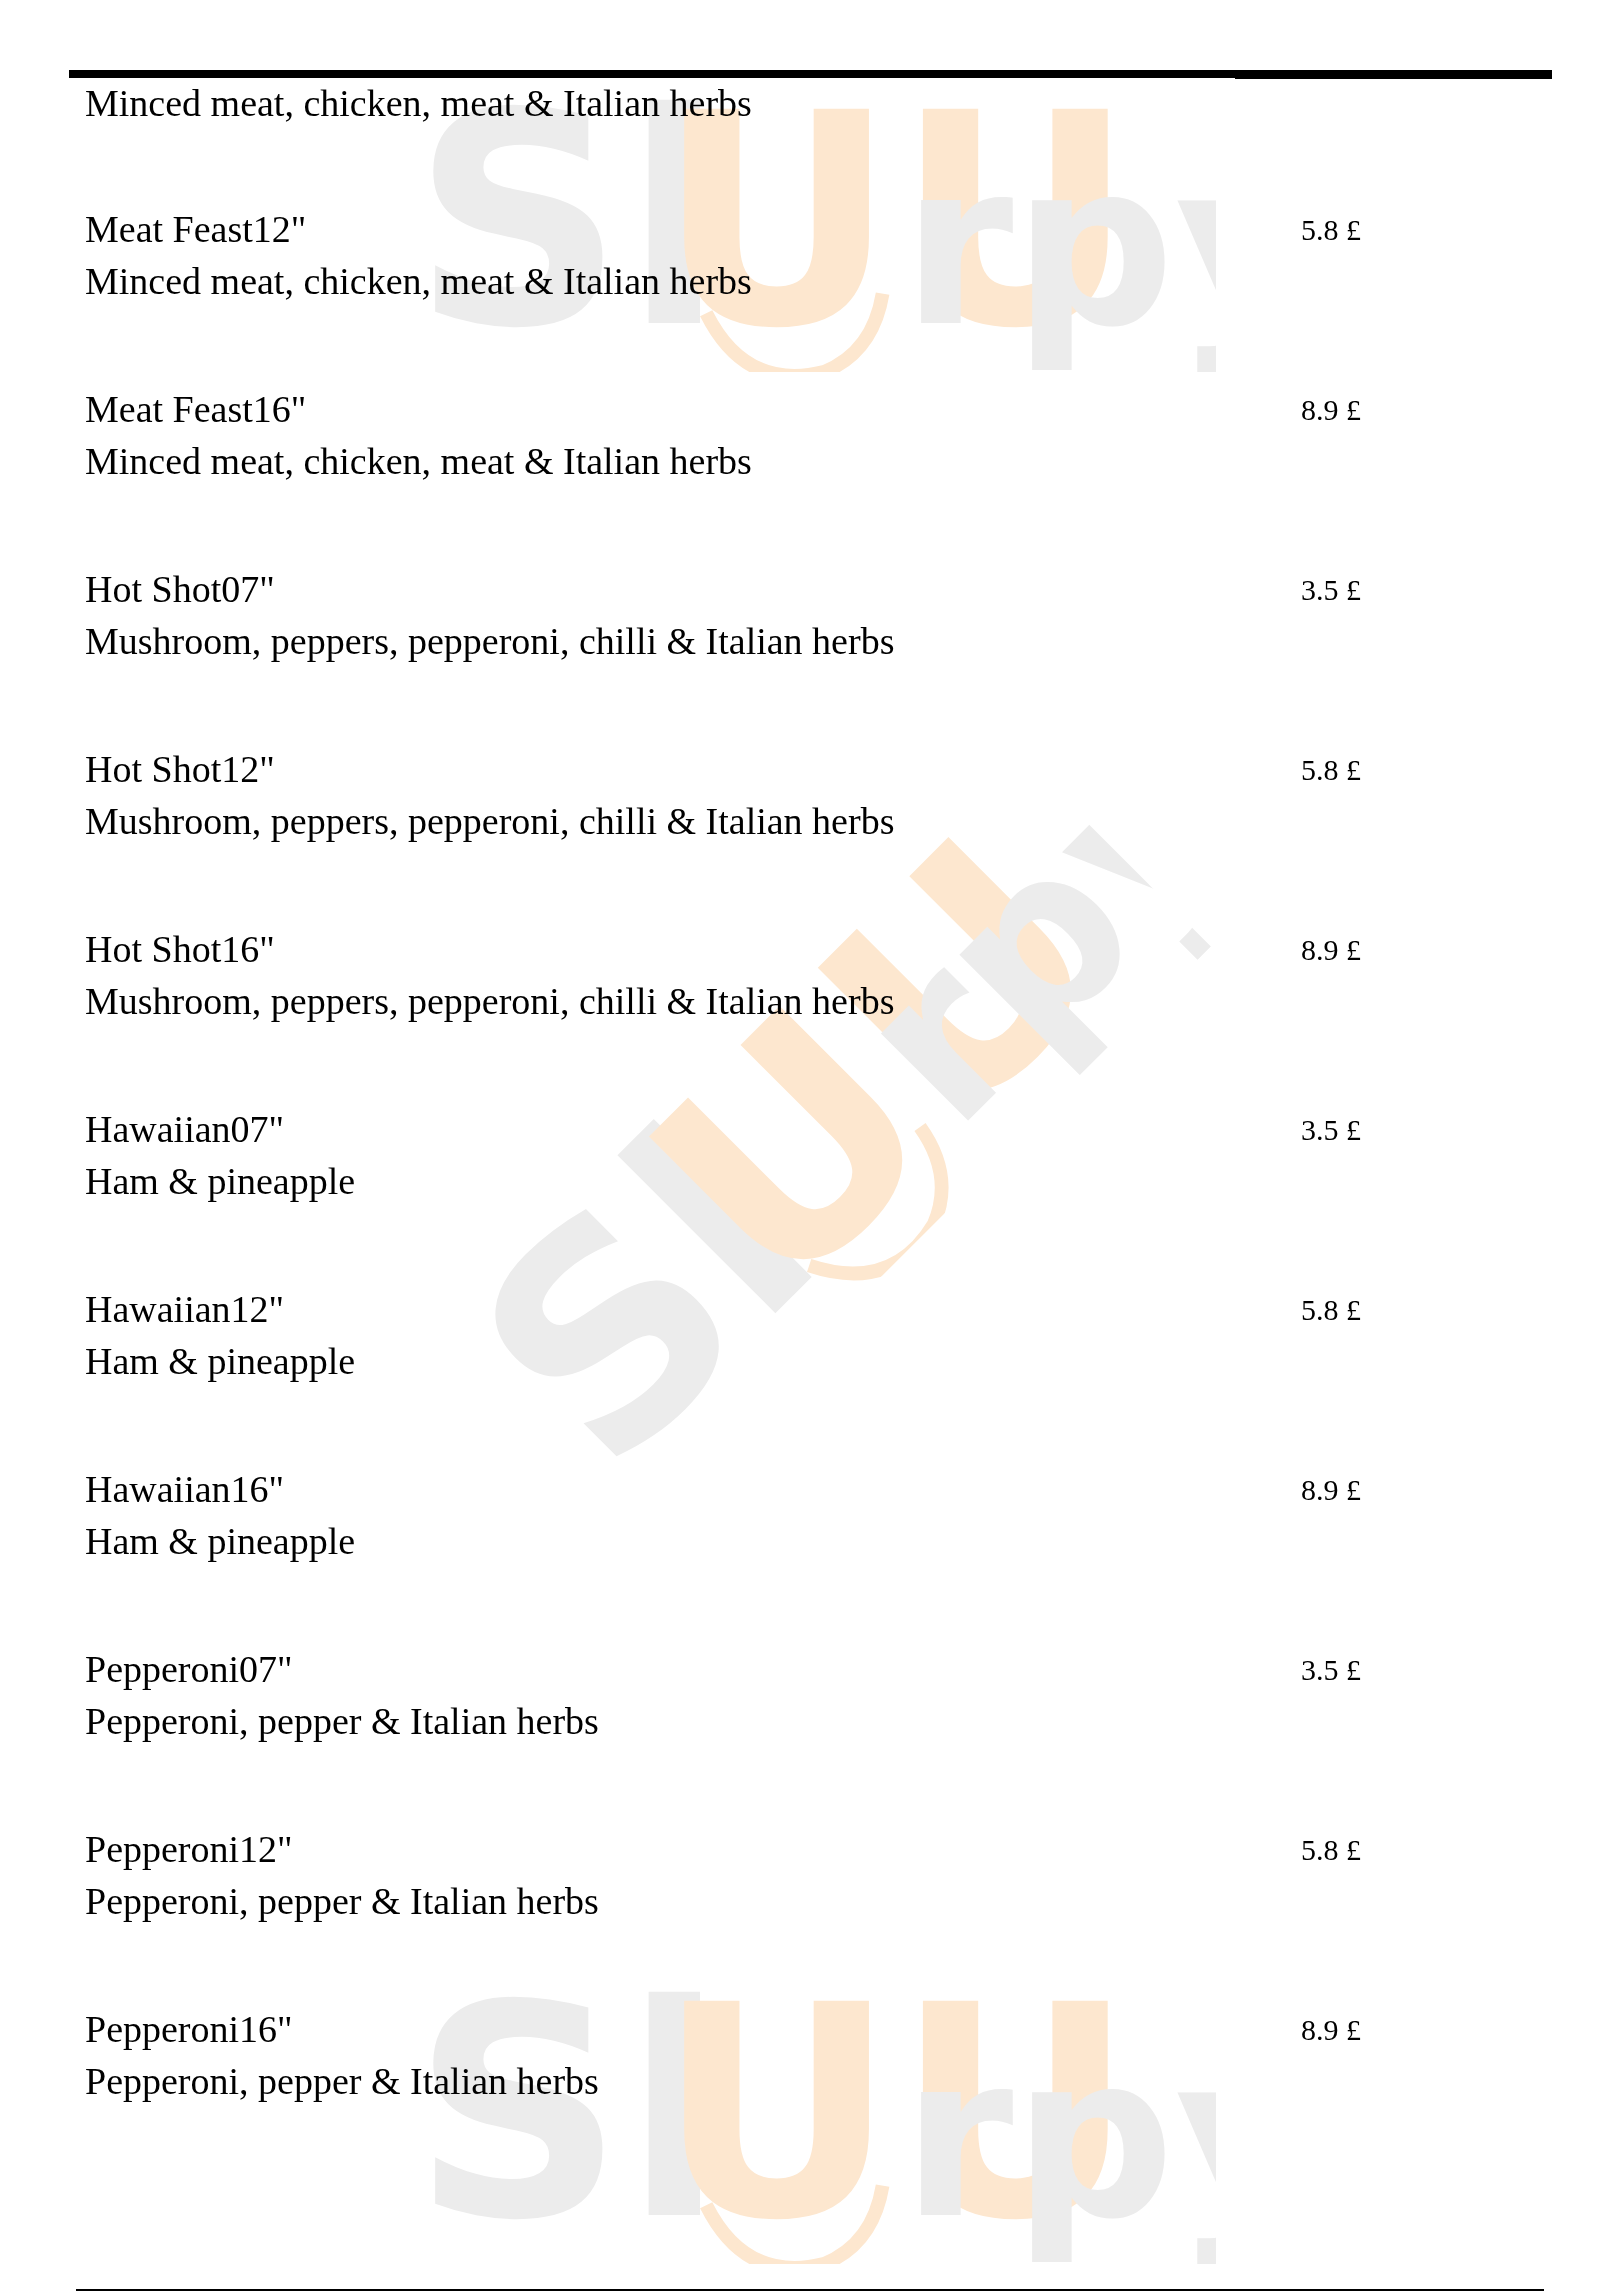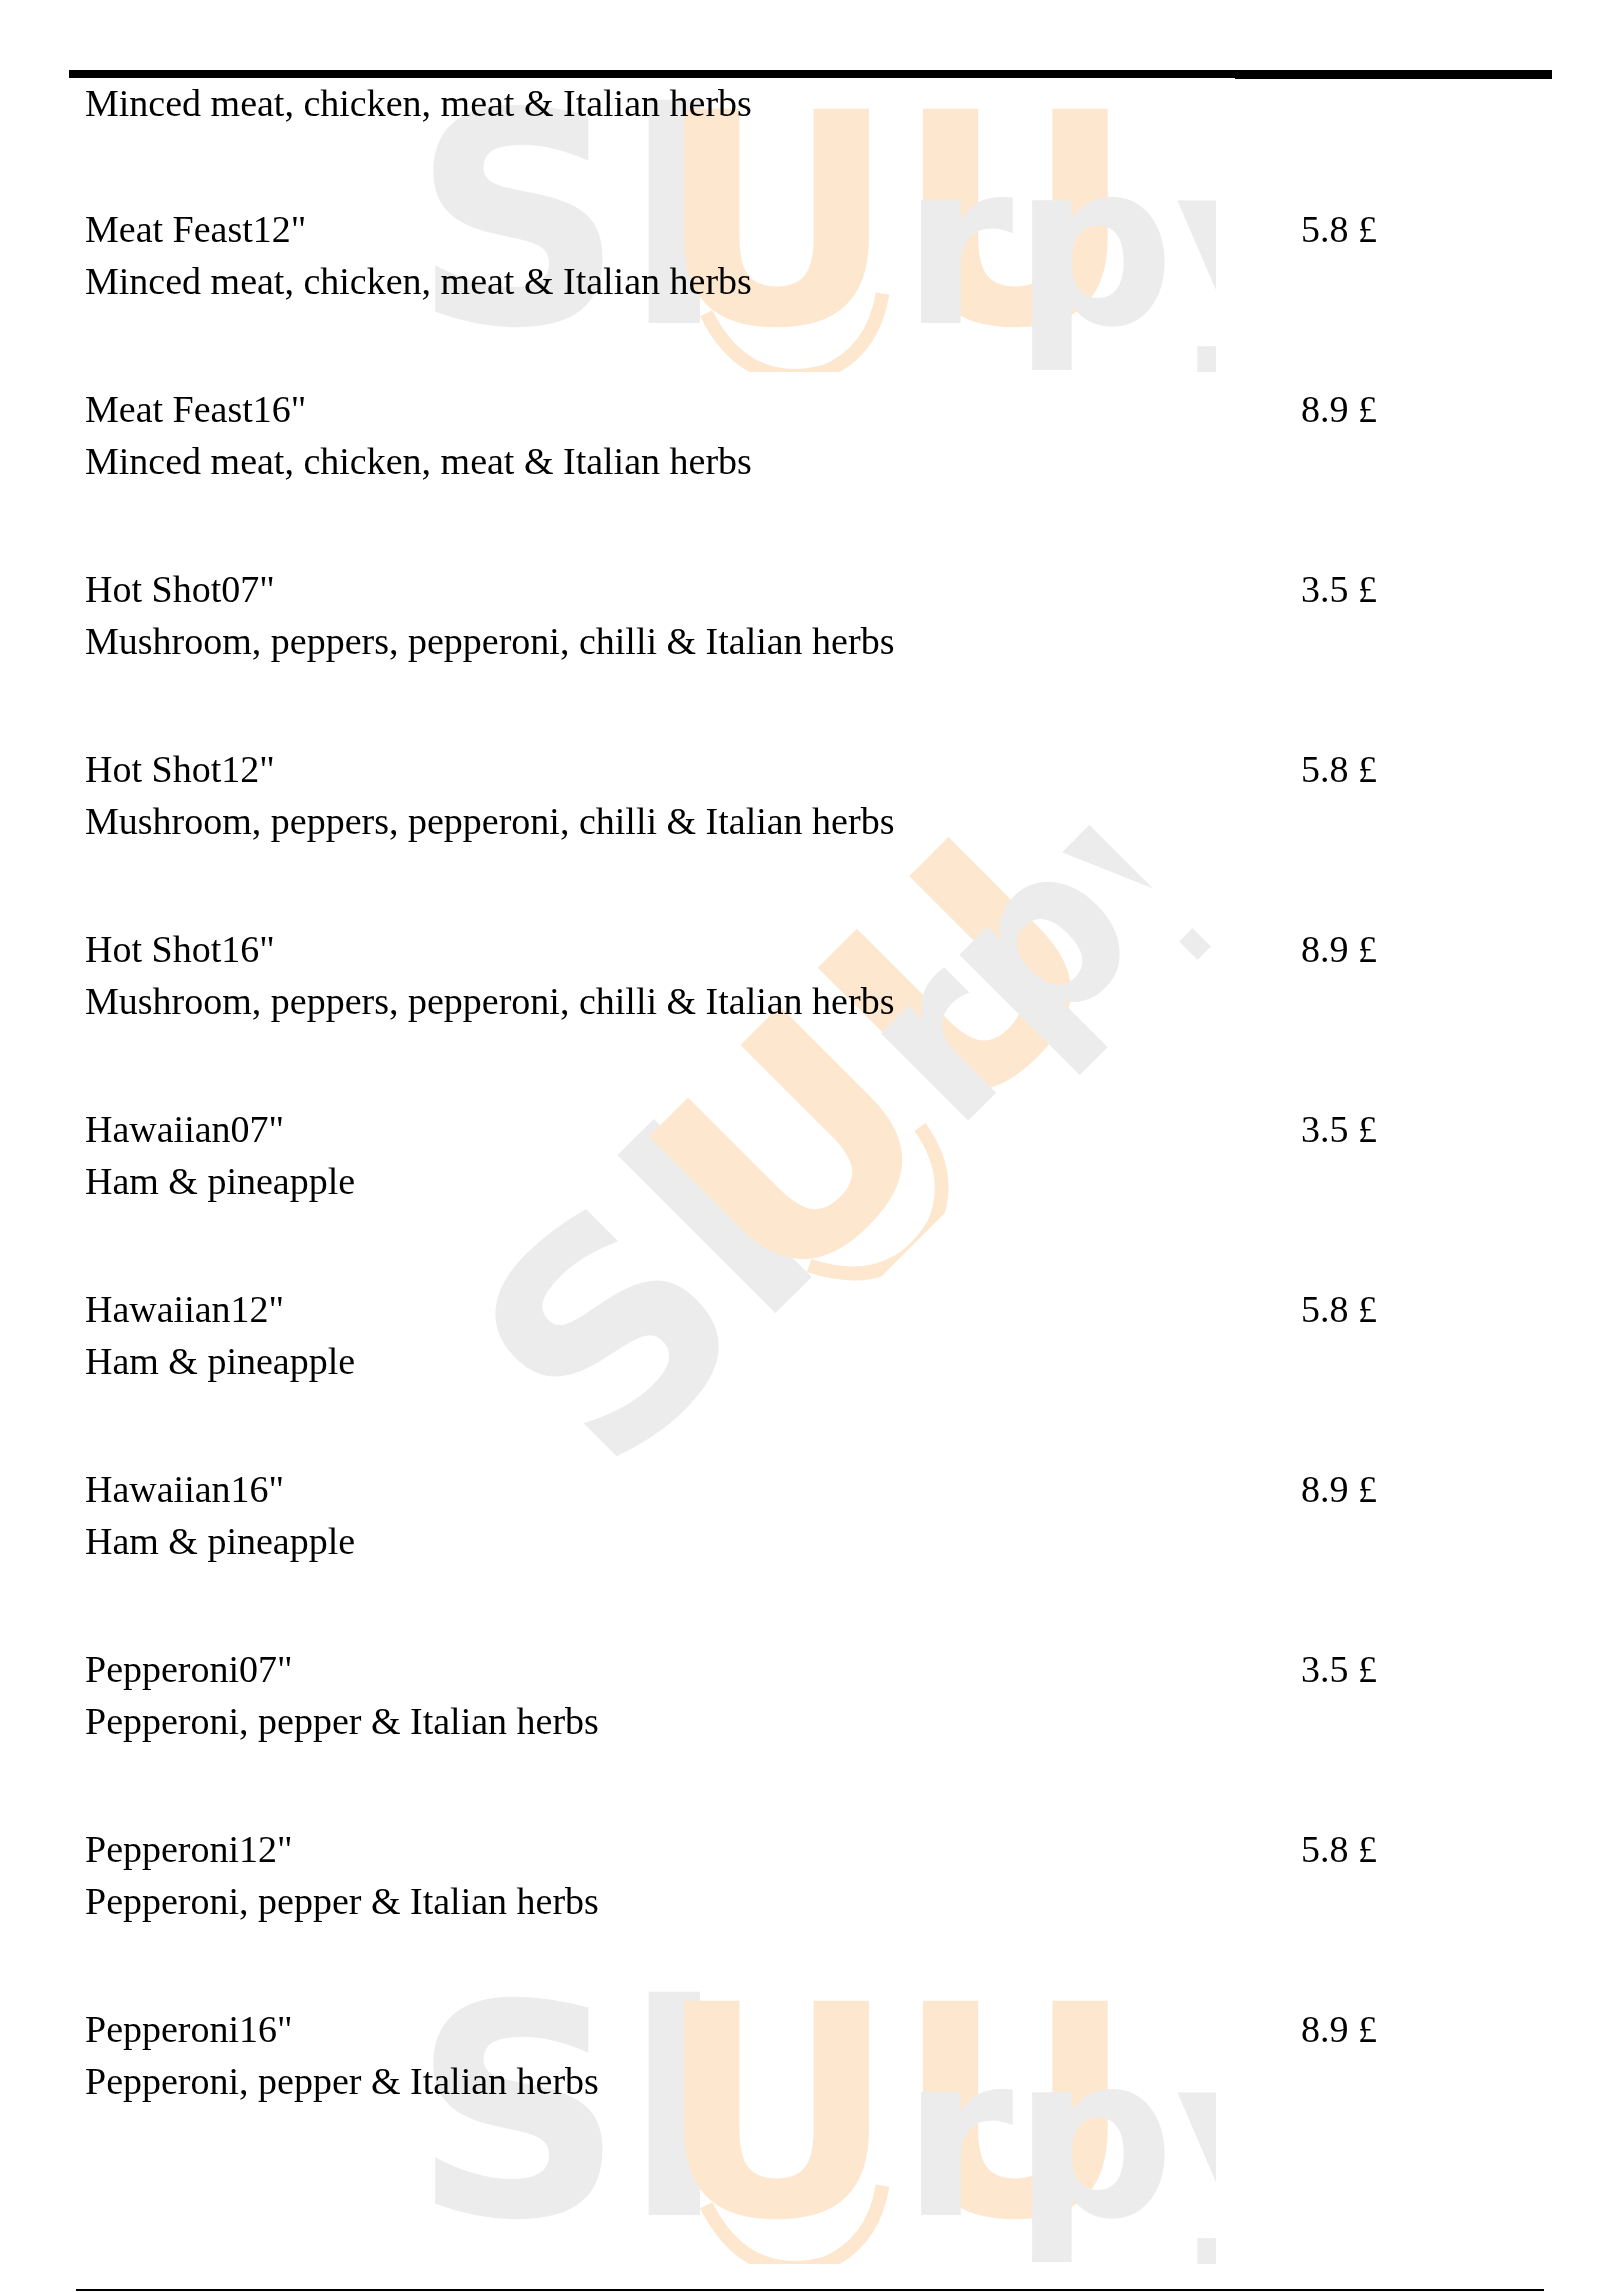--- a/index.html
+++ b/index.html
@@ -97,21 +97,21 @@
       left: 85px;
       top: 54px;
       font-size: 38px;
       line-height: 43px;
       white-space: nowrap;
     }
     .item-price {
       position: absolute;
       left: 1301px;
       top: 2px;
-      font-size: 38px;
+      font-size: 30px;
       line-height: 43px;
       white-space: nowrap;
     }
   </style>
 </head>
 <body>
 
 <div class="page">
 
   <div class="watermark wm-top">

